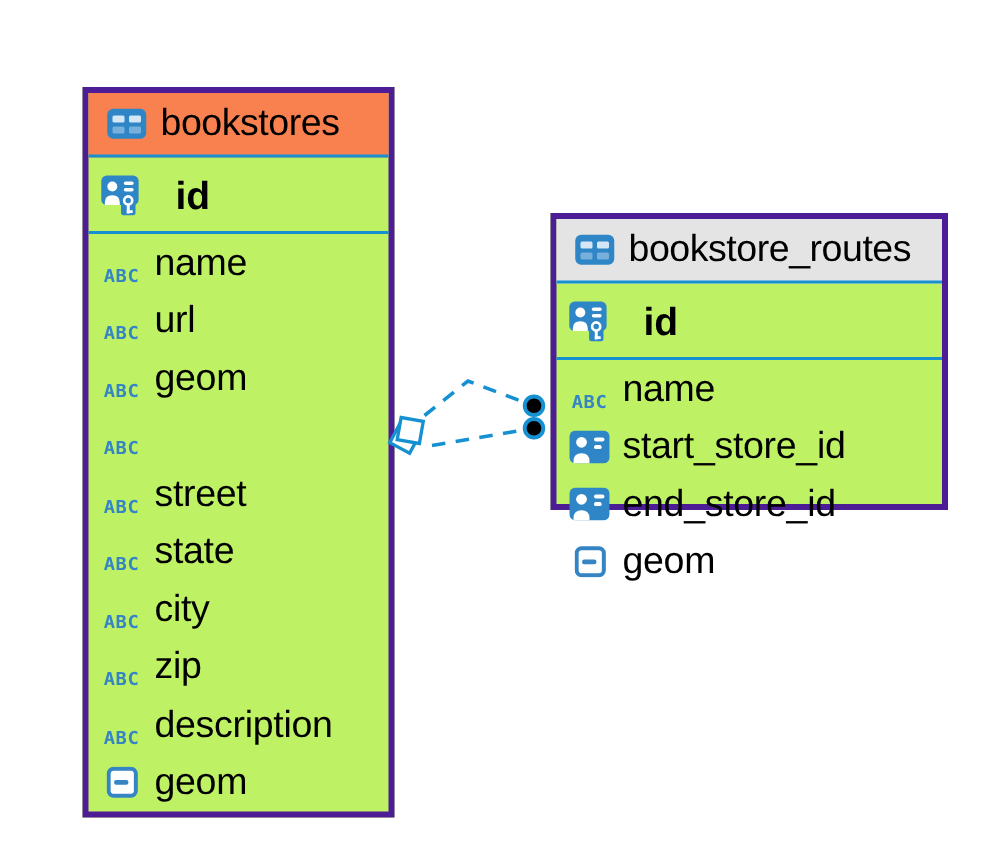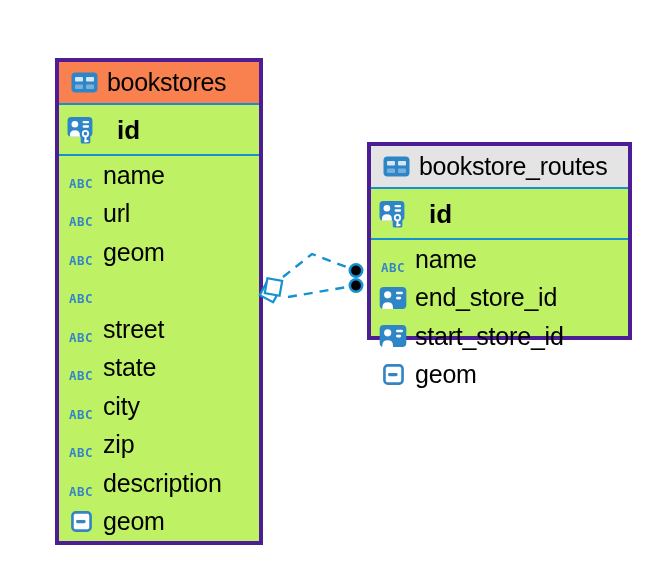--- a/index.html
+++ b/index.html
@@ -173,33 +173,33 @@
   <div class="field-row">
     <span class="ic">
       <svg width="28" height="22" viewBox="0 0 24 19">
         <rect x="0.5" y="0" width="23" height="19" rx="3.5" fill="#2F86C6"></rect>
         <circle cx="7.4" cy="6.8" r="3.1" fill="#fff"></circle>
         <path d="M2.8 19 v-1.4 q0 -4.5 4.6 -4.5 q4.6 0 4.6 4.5 V19 z" fill="#fff"></path>
         <rect x="14.6" y="4" width="6" height="2.3" rx="1.1" fill="#fff"></rect>
         <rect x="14.6" y="8.4" width="4.4" height="2.3" rx="1.1" fill="#fff"></rect>
       </svg>
     </span>
-    <span class="fname">end_store_id</span>
+    <span class="fname">start_store_id</span>
   </div>
   <div class="field-row">
     <span class="ic">
       <svg width="28" height="22" viewBox="0 0 24 19">
         <rect x="0.5" y="0" width="23" height="19" rx="3.5" fill="#2F86C6"></rect>
         <circle cx="7.4" cy="6.8" r="3.1" fill="#fff"></circle>
         <path d="M2.8 19 v-1.4 q0 -4.5 4.6 -4.5 q4.6 0 4.6 4.5 V19 z" fill="#fff"></path>
         <rect x="14.6" y="4" width="6" height="2.3" rx="1.1" fill="#fff"></rect>
         <rect x="14.6" y="8.4" width="4.4" height="2.3" rx="1.1" fill="#fff"></rect>
       </svg>
     </span>
-    <span class="fname">start_store_id</span>
+    <span class="fname">end_store_id</span>
   </div>
   <div class="field-row">
     <span class="ic">
       <svg width="21" height="21" viewBox="0 0 19 19">
         <rect x="1.3" y="1.3" width="16.4" height="16.4" rx="3" fill="#fff" stroke="#3585C5" stroke-width="2.4"></rect>
         <rect x="4.6" y="8.1" width="8.6" height="2.9" rx="1.2" fill="#3585C5"></rect>
       </svg>
     </span>
     <span class="fname">geom</span>
   </div>

